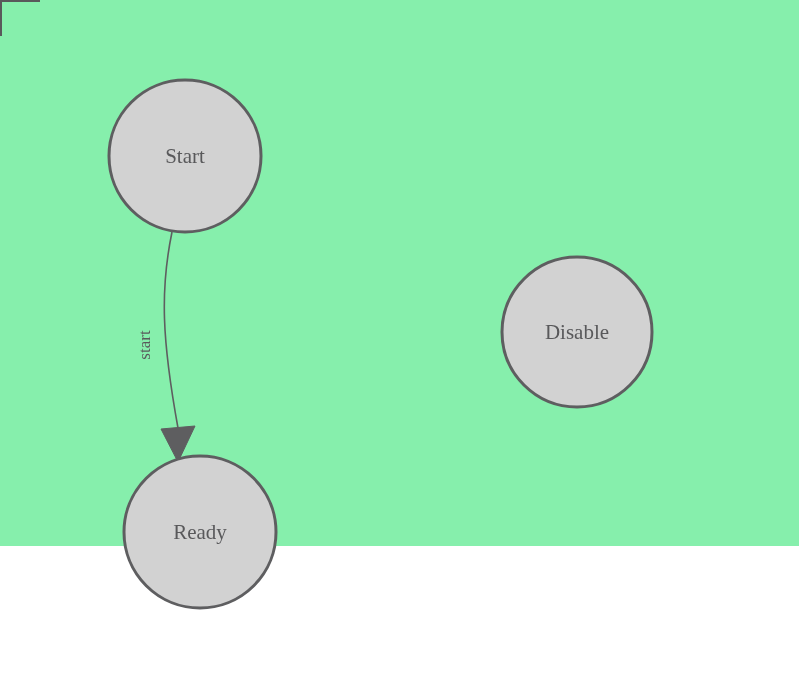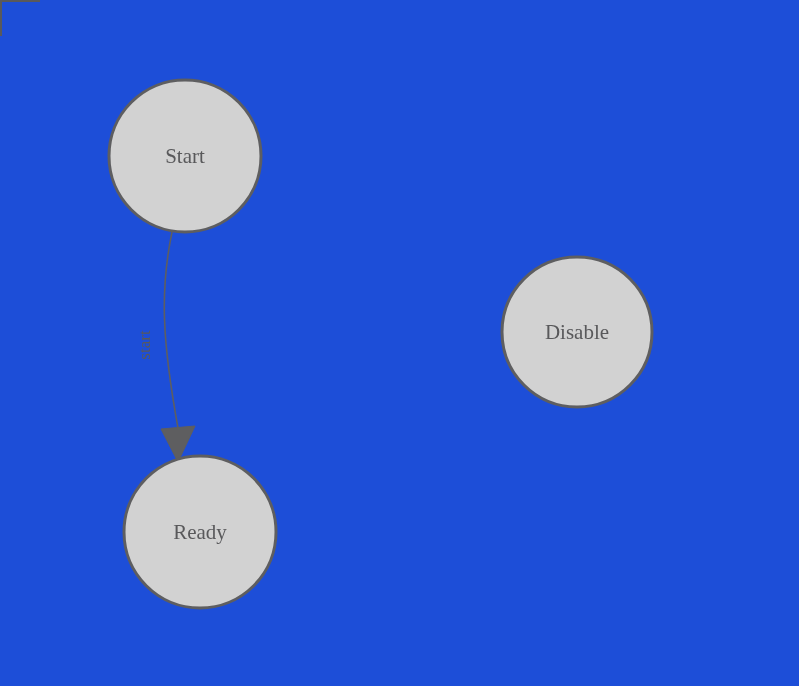--- a/index.html
+++ b/index.html
@@ -9,22 +9,22 @@
   }
   body {
     width: 799px;
     height: 686px;
     font-family: "Liberation Serif", "DejaVu Serif", serif;
     overflow: hidden;
   }
   #canvas {
     position: relative;
     width: 799px;
-    height: 686px;
-    background: #1d4ed8;
+    height: 546px;
+    background: #86efac;
   }
   #diagram-svg {
     position: absolute;
     top: 0;
     left: 0;
     width: 799px;
     height: 686px;
   }
   .state-label {
     font-family: "Liberation Serif", "DejaVu Serif", serif;

